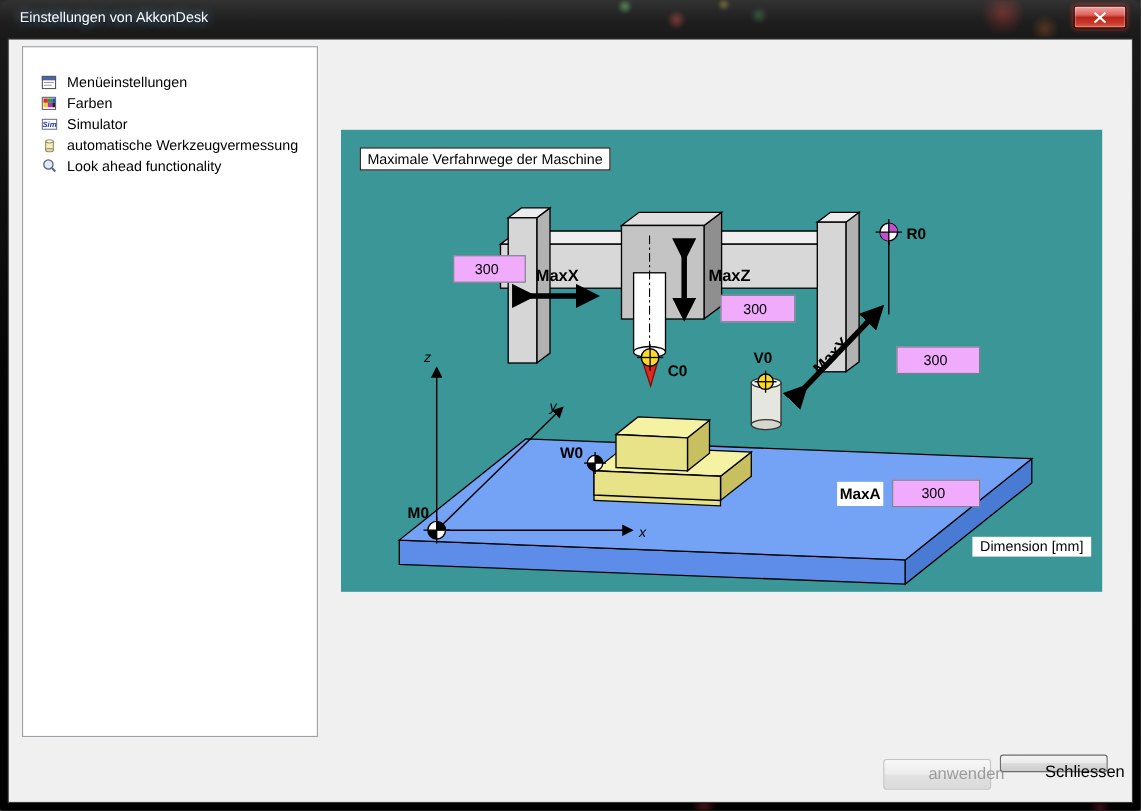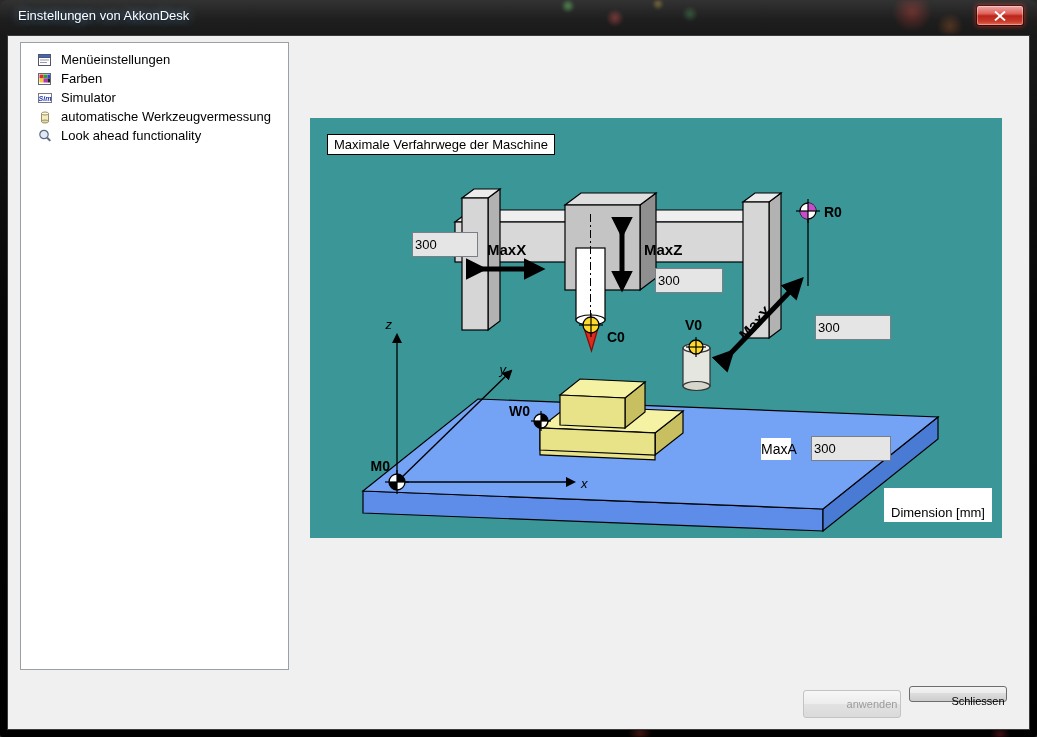--- a/index.html
+++ b/index.html
@@ -25,40 +25,40 @@
 
   .close-btn{position:absolute;right:13px;top:5px;width:48px;height:21px;border-radius:3px;
     background:linear-gradient(180deg,#f0a0a0 0%,#dd5a52 40%,#b81e12 52%,#c93a2a 82%,#e06a52 100%);
     border:1px solid #3c0400;box-shadow:inset 0 0 0 1px rgba(255,255,255,.35),0 0 5px rgba(255,60,40,.6);
     display:flex;align-items:center;justify-content:center;cursor:pointer;}
   .close-btn svg{display:block;}
 
   .content{position:absolute;left:8px;top:36px;width:1021px;height:693px;background:#f0f0f0;box-shadow:0 0 0 1px #3a3a3a;}
 
   
-  .tree{position:absolute;left:12px;top:6px;width:269px;height:628px;background:#fff;border:1px solid #9aa0a6;padding-top:7px;overflow:hidden;}
+  .tree{position:absolute;left:12px;top:6px;width:269px;height:628px;background:#fff;border:1px solid #9aa0a6;padding-top:22px;overflow:hidden;}
   .row{display:flex;align-items:center;height:19px;padding-left:16px;font-size:13px;color:#000;cursor:default;}
   .row .ico{width:16px;height:16px;margin-right:5px;flex:none;display:flex;align-items:center;justify-content:center;}
   .row .lbl{padding:1px 3px;white-space:nowrap;}
   .row.sel .lbl{background:#2e7bf2;color:#fff;}
 
   
   .diagram{position:absolute;left:302px;top:82px;width:692px;height:420px;background:#3a9697;}
   .machine-svg{position:absolute;left:0;top:0;}
   .dtitle{position:absolute;left:17px;top:16px;background:#fff;border:1px solid #000;font-size:13px;padding:2px 6px 2px;white-space:nowrap;}
-  .field{position:absolute;background:#e5e5e5;border:1px solid #7a7f85;font-family:"Liberation Sans",sans-serif;font-size:13px;color:#000;text-align:left;padding:0 7px 0 2px;outline:none;}
+  .field{position:absolute;background:#f0abfc;border:1px solid #7a7f85;font-family:"Liberation Sans",sans-serif;font-size:13px;color:#000;text-align:center;padding:0 7px 0 2px;outline:none;}
   .f-maxx{left:102px;top:114px;width:66px;height:25px;}
   .f-maxz{left:345px;top:150px;width:68px;height:25px;}
   .f-maxy{left:505px;top:197px;width:76px;height:25px;}
   .f-maxa{left:501px;top:318px;width:80px;height:25px;}
-  .maxa-label{position:absolute;left:451px;top:320px;width:30px;height:22px;background:#fff;font-weight:normal;font-size:14px;text-align:left;line-height:22px;}
-  .dim-label{position:absolute;left:574px;top:370px;background:#fff;font-size:13px;padding:17px 7px 2px;white-space:nowrap;}
+  .maxa-label{position:absolute;left:451px;top:320px;width:42px;height:22px;background:#fff;font-weight:bold;font-size:14px;text-align:center;line-height:22px;}
+  .dim-label{position:absolute;left:574px;top:370px;background:#fff;font-size:13px;padding:1px 7px 2px;white-space:nowrap;}
 
   
-  .btn{position:absolute;font-size:11px;text-align:center;border-radius:3px;cursor:default;padding-left:40px;}
+  .btn{position:absolute;font-size:15px;text-align:center;border-radius:3px;cursor:default;padding-left:40px;}
   .btn-apply{left:795px;top:654px;width:98px;height:28px;line-height:26px;background:linear-gradient(#f7f7f7,#ededed 48%,#e2e2e2 52%,#dadada);border:1px solid #c3c3c3;color:#9b9b9b;}
   .btn-close2{left:901px;top:650px;width:98px;height:16px;line-height:29px;background:linear-gradient(#f4f4f4 0%,#ebebeb 45%,#dddddd 46%,#cdcdcd 100%);border:1px solid #6d6d6d;color:#000;cursor:pointer;}
 </style>
 </head>
 <body>
 
 <div class="window">
   <div class="titlebar">
     <div class="glass-noise"></div>
     <div class="win-title">Einstellungen von AkkonDesk</div>

